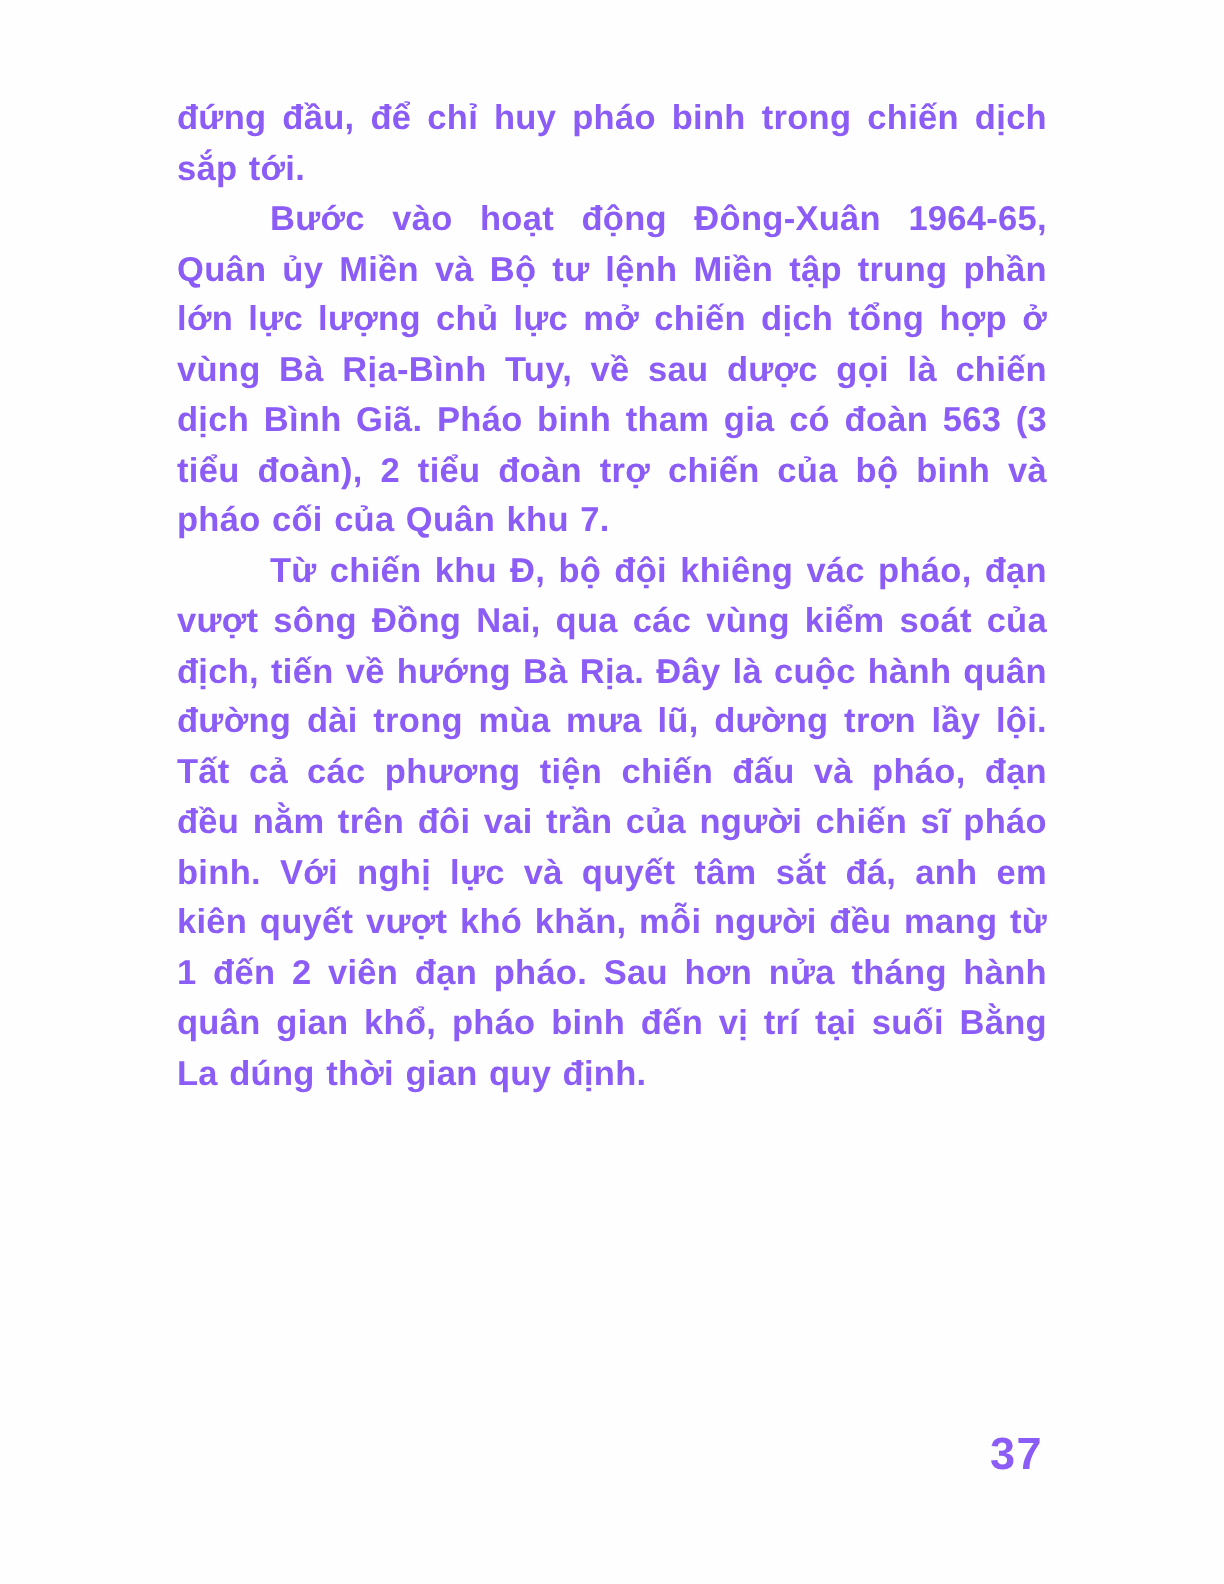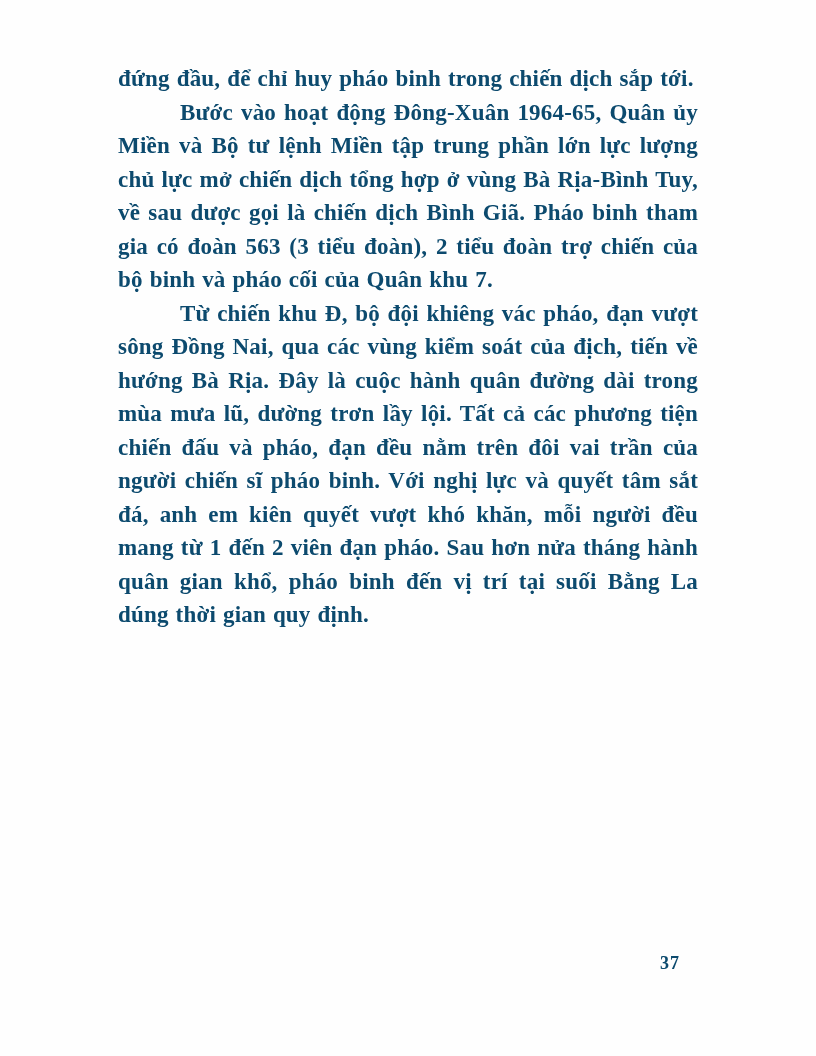--- a/index.html
+++ b/index.html
@@ -6,22 +6,22 @@
     margin: 0;
     padding: 0;
     background: #ffffff;
   }
   .page {
     position: relative;
     width: 816px;
     height: 1056px;
     background: #fefefe;
     overflow: hidden;
-    font-family: Liberation Serif, serif;
-    color: #0c4a6e;
+    font-family: Liberation Sans, sans-serif;
+    color: #8b5cf6;
   }
   .text-block {
     position: absolute;
     left: 118px;
     top: 62px;
     width: 580px;
     font-size: 23px;
     line-height: 33.5px;
     font-weight: 600;
     text-align: justify;
@@ -32,21 +32,21 @@
     margin: 0;
     text-indent: 62px;
   }
   .para.first {
     text-indent: 0;
   }
   .page-number {
     position: absolute;
     left: 660px;
     top: 953px;
-    font-size: 18px;
+    font-size: 30px;
     font-weight: 600;
     letter-spacing: 1px;
   }
 </style>
 </head>
 <body>
 
 <div class="page">
   <div class="text-block">
     <p class="para first">đứng đầu, để chỉ huy pháo binh trong chiến dịch sắp tới.</p>

